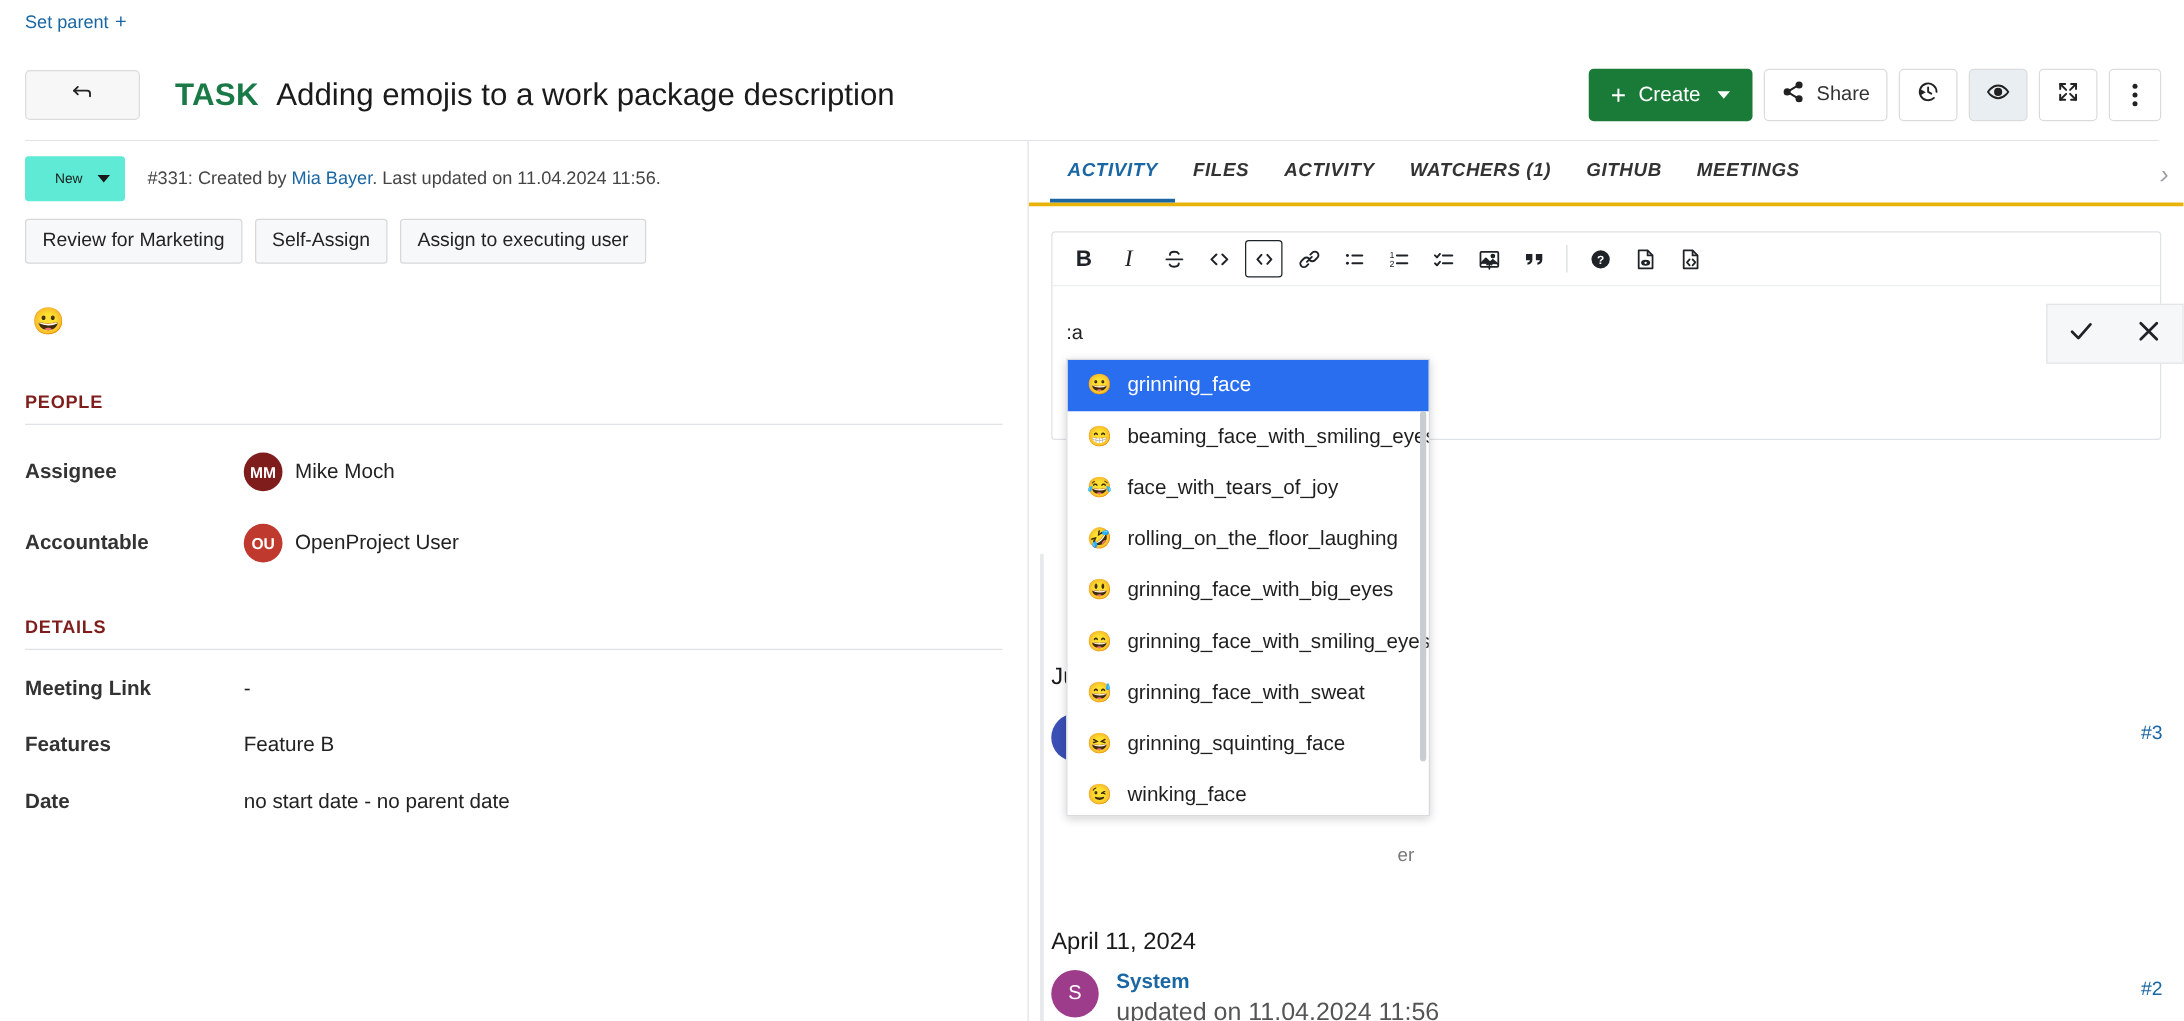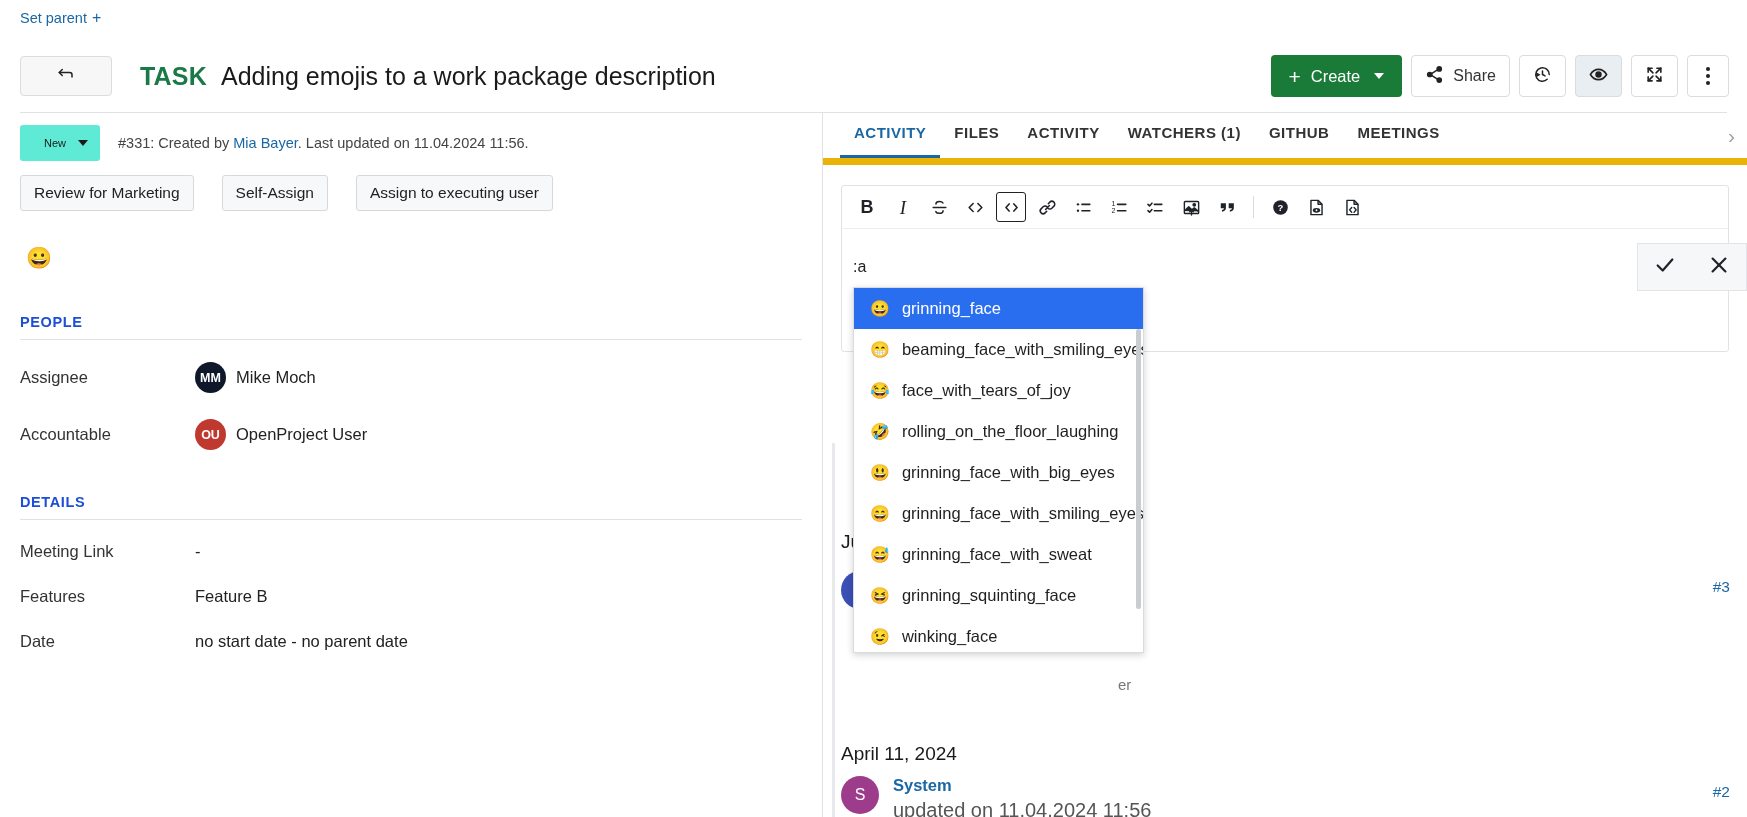--- a/index.html
+++ b/index.html
@@ -91,54 +91,54 @@
     padding: 0 12px; font-size: 11px; cursor: pointer; justify-content: flex-end;
   }
   .status-btn .caret {
     width: 0; height: 0;
     border-left: 5px solid transparent; border-right: 5px solid transparent;
     border-top: 6px solid #1a1a1a;
   }
   .meta { margin-left: 18px; font-size: 14.5px; color: #444; }
   .meta a { color: #1a67a3; text-decoration: none; }
 
-  .actionbtns { display: flex; gap: 28px; padding: 14px 0 0 20px; }
+  .actionbtns { display: flex; gap: 10px; padding: 14px 0 0 20px; }
   .pill {
     border: 1px solid #d6d8da; background: #f7f8f9; border-radius: 3px;
     height: 36px; padding: 0 13px;
     display: flex; align-items: center; font-size: 15.5px; color: #222;
     cursor: pointer;
   }
 
   .desc-emoji { padding: 36px 0 0 26px; font-size: 21px; line-height: 1; }
 
   .section-title {
     margin: 46px 20px 0 20px; font-size: 14.5px; font-weight: 700;
-    letter-spacing: .6px; color: #1d4ed8;
+    letter-spacing: .6px; color: #7f1d1d;
   }
   .section-rule { margin: 9px 20px 0 20px; height: 1px; background: #dfe2e6; }
 
   .field { display: flex; align-items: center; margin: 22px 20px 0 20px; }
-  .field .lab { width: 175px; font-size: 16.5px; color: #333; font-weight: 400; }
+  .field .lab { width: 175px; font-size: 16.5px; color: #333; font-weight: 700; }
   .field .val { font-size: 16.5px; color: #222; display: flex; align-items: center; gap: 10px; }
   .avatar {
     width: 31px; height: 31px; border-radius: 50%;
     color: #fff; font-size: 12.5px; font-weight: 600;
     display: flex; align-items: center; justify-content: center;
   }
   .field.tall { margin-top: 26px; }
 
   
   .right {
     position: absolute; left: 822px; top: 113px; width: 925px; height: 704px;
     border-left: 1px solid #e0e2e5; background: #fff; overflow: hidden;
   }
   .tabs {
     display: flex; align-items: flex-end; height: 52px;
-    padding-left: 17px; border-bottom: 7px solid #eab308; position: relative;
+    padding-left: 17px; border-bottom: 3px solid #eab308; position: relative; font-style: italic;
   }
   .tab {
     font-size: 15px; font-weight: 700; letter-spacing: .5px;
     color: #333; padding: 0 14px; height: 51px;
     display: flex; align-items: center; cursor: pointer; white-space: nowrap;
   }
   .tab.sel { color: #1a67a3; box-shadow: inset 0 -3px 0 0 #1a67a3; }
   .tab-next {
     position: absolute; right: 6px; bottom: 10px;
     color: #9aa0a6; font-size: 21px; cursor: pointer; padding: 0 6px;
@@ -320,21 +320,21 @@
     </div>
 
     <div class="desc-emoji">😀</div>
 
     <div class="section-title">PEOPLE</div>
     <div class="section-rule"></div>
 
     <div class="field">
       <div class="lab">Assignee</div>
       <div class="val">
-        <span class="avatar" style="background:#0f172a">MM</span>
+        <span class="avatar" style="background:#7f1d1d">MM</span>
         <span>Mike Moch</span>
       </div>
     </div>
 
     <div class="field tall">
       <div class="lab">Accountable</div>
       <div class="val">
         <span class="avatar" style="background:#c0392f">OU</span>
         <span>OpenProject User</span>
       </div>

